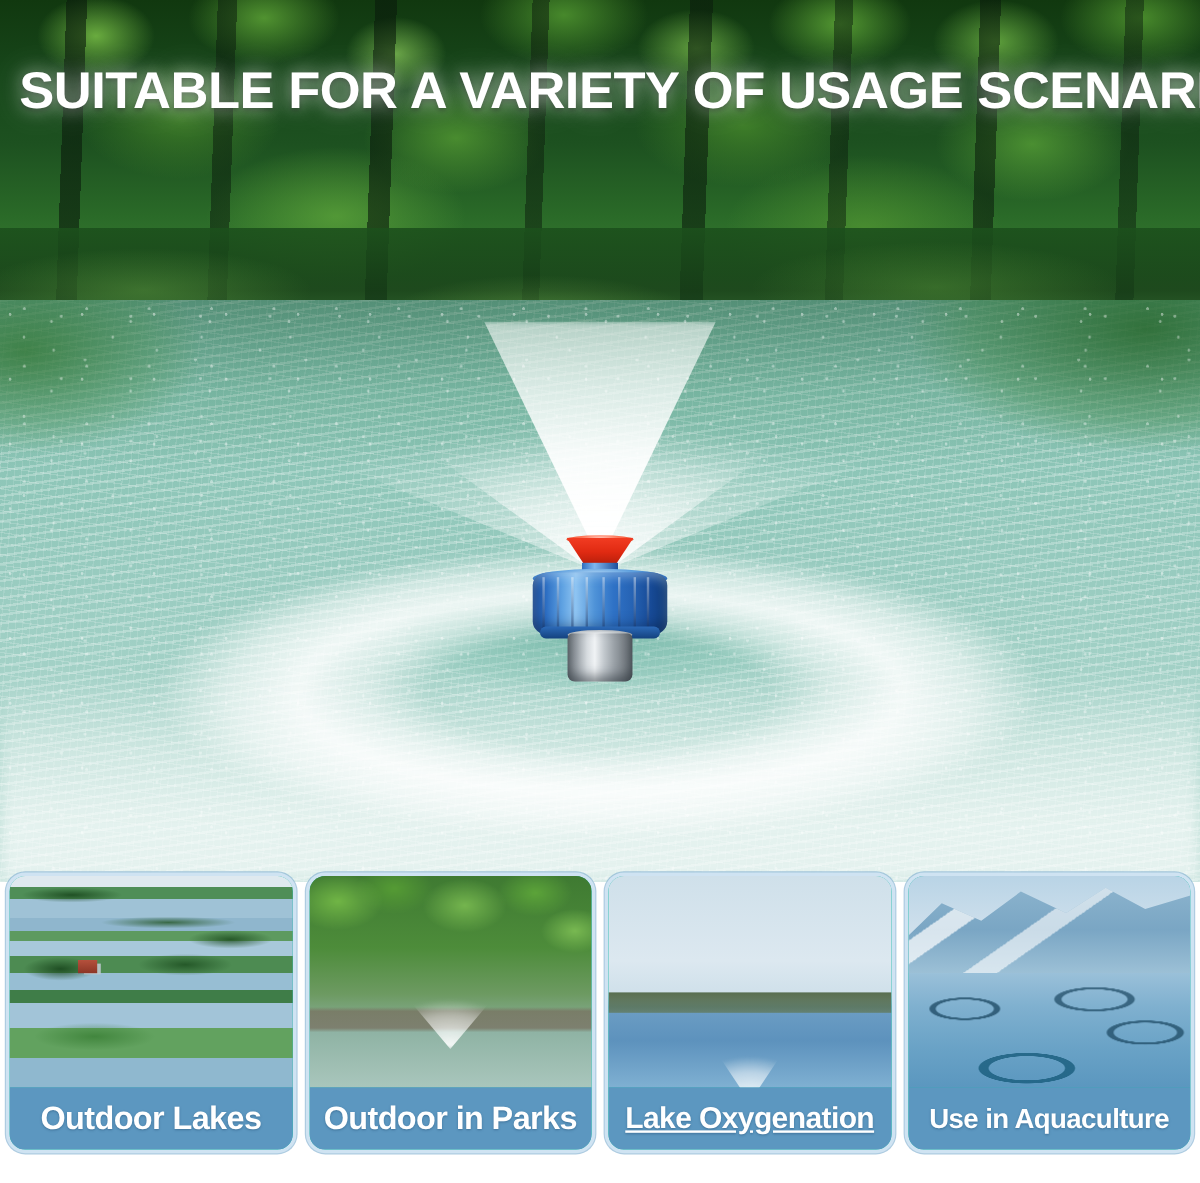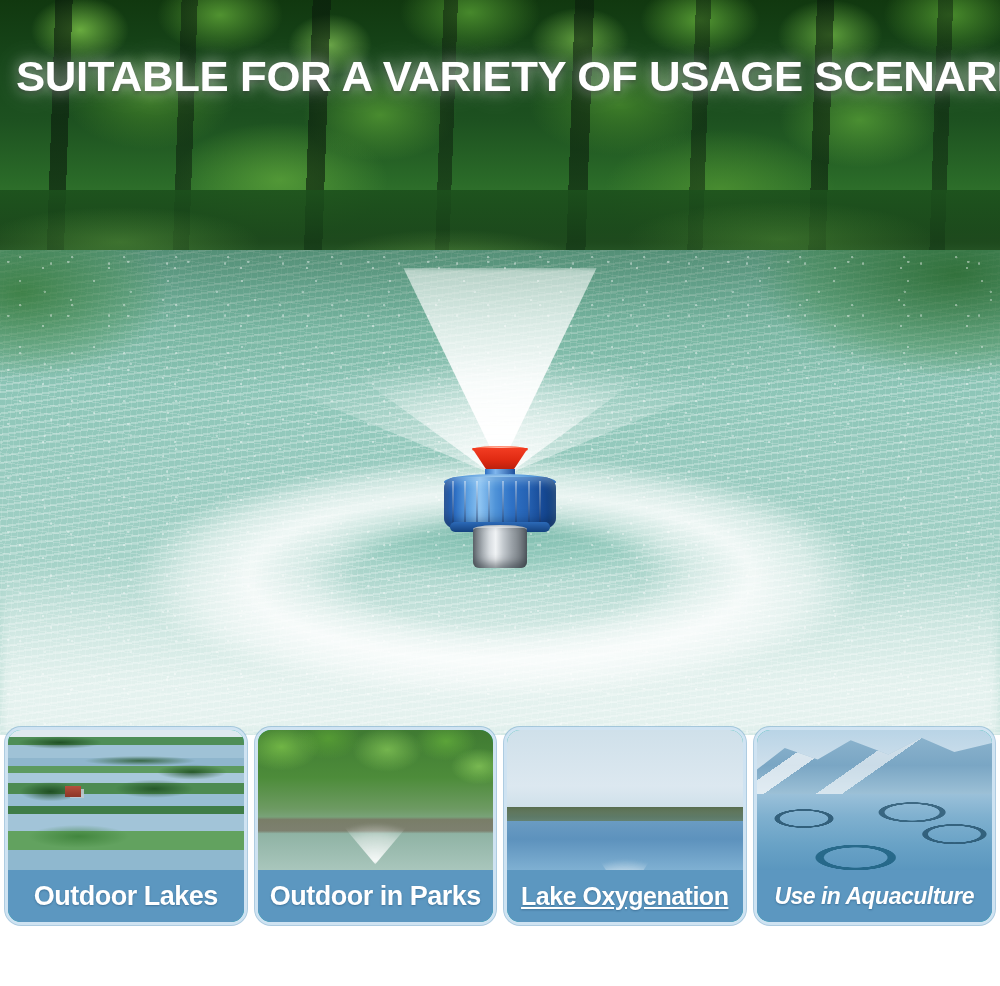--- a/index.html
+++ b/index.html
@@ -212,34 +212,34 @@
     transform:scaleX(1.018); transform-origin:left center;
     text-shadow:0 0 14px rgba(255,255,255,.55), 0 0 30px rgba(255,255,255,.3), 0 2px 4px rgba(0,0,0,.45);
   }
 
   
   .cards {
     position:absolute; left:0; top:727px; width:1000px; height:259px;
     display:flex; gap:8px; padding:0 5px;
   }
   .card {
-    flex:1 1 0; height:198px; border-radius:16px; overflow:hidden;
+    flex:1 1 0; height:234px; border-radius:16px; overflow:hidden;
     border:3px solid #cfe3f2; background:#14b8a6;
     display:flex; flex-direction:column;
     box-shadow:0 0 0 1px rgba(120,170,205,.6);
   }
   .card-photo { flex:1 1 auto; position:relative; overflow:hidden; }
   .card-caption {
     height:52px; background:#5c97c0; color:#fff;
     display:flex; align-items:center; justify-content:center;
     font-size:27px; font-weight:700; letter-spacing:-.5px; white-space:nowrap;
     text-shadow:0 1px 2px rgba(20,60,95,.4);
   }
   .cap-sm { font-size:25px;text-decoration:underline; }
-  .cap-xs { font-size:23px;font-style:italic; }
+  .cap-xs { font-size:23px; }
 
   
   .ph1 {
     background:
       linear-gradient(180deg,
         #dfe9ef 0 5%,
         #4f8e57 5% 11%,
         #9fc2d6 11% 20%,
         #8fb6cd 20% 26%,
         #5d9a5f 26% 31%,

